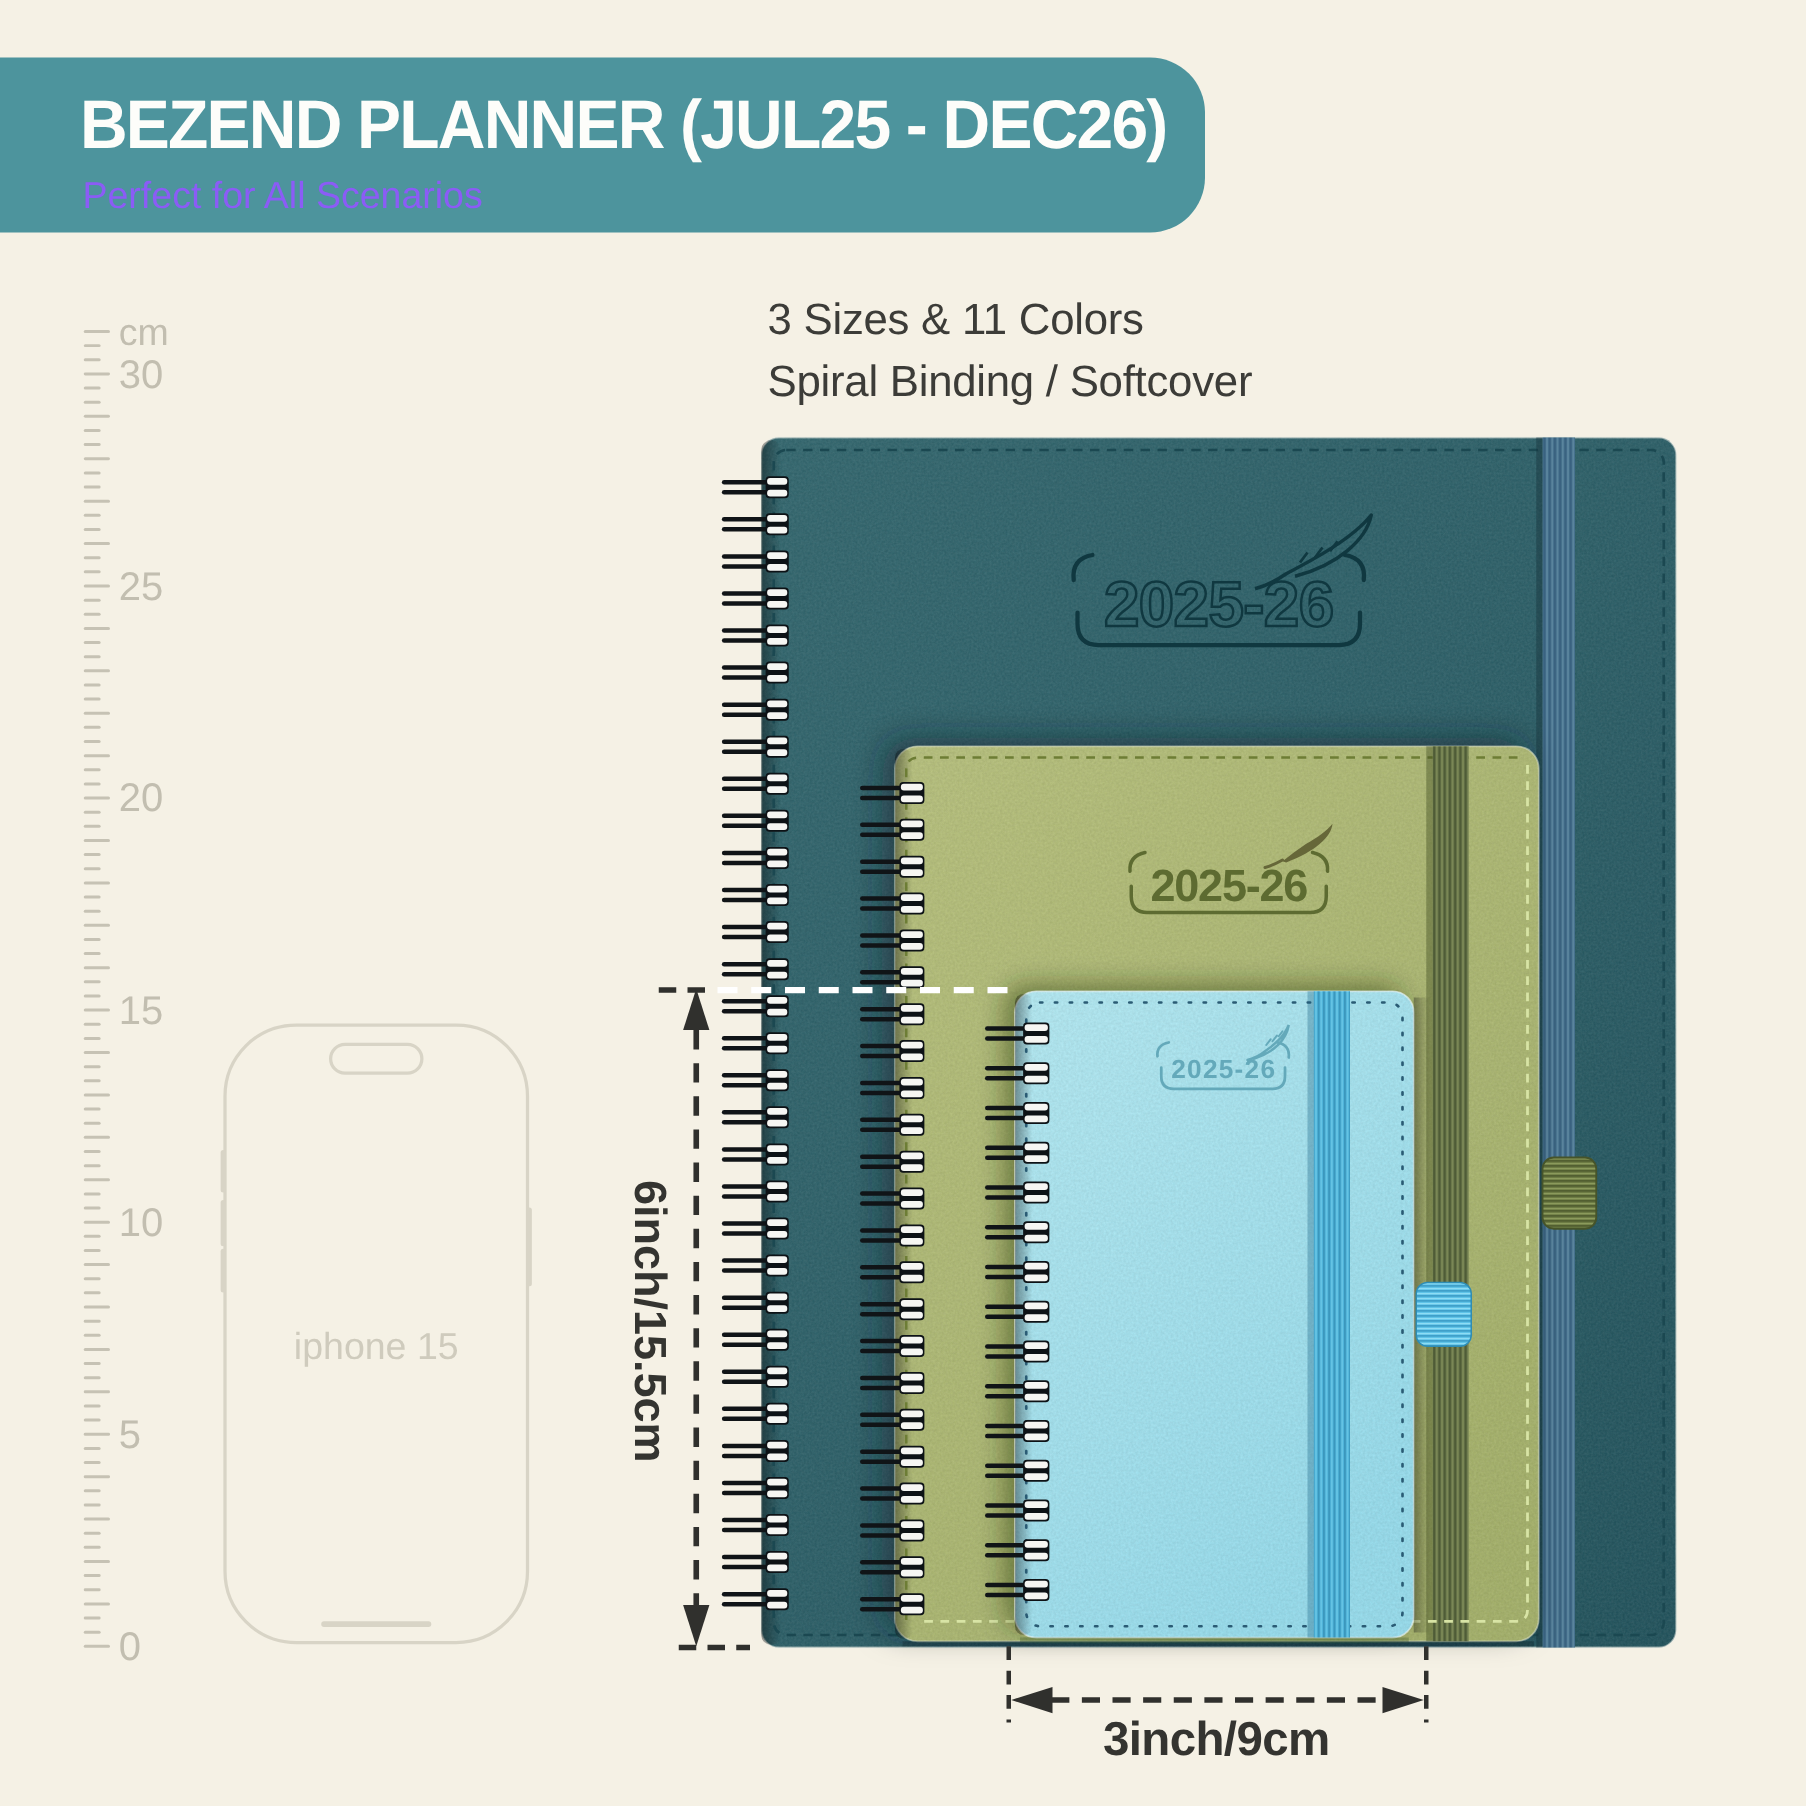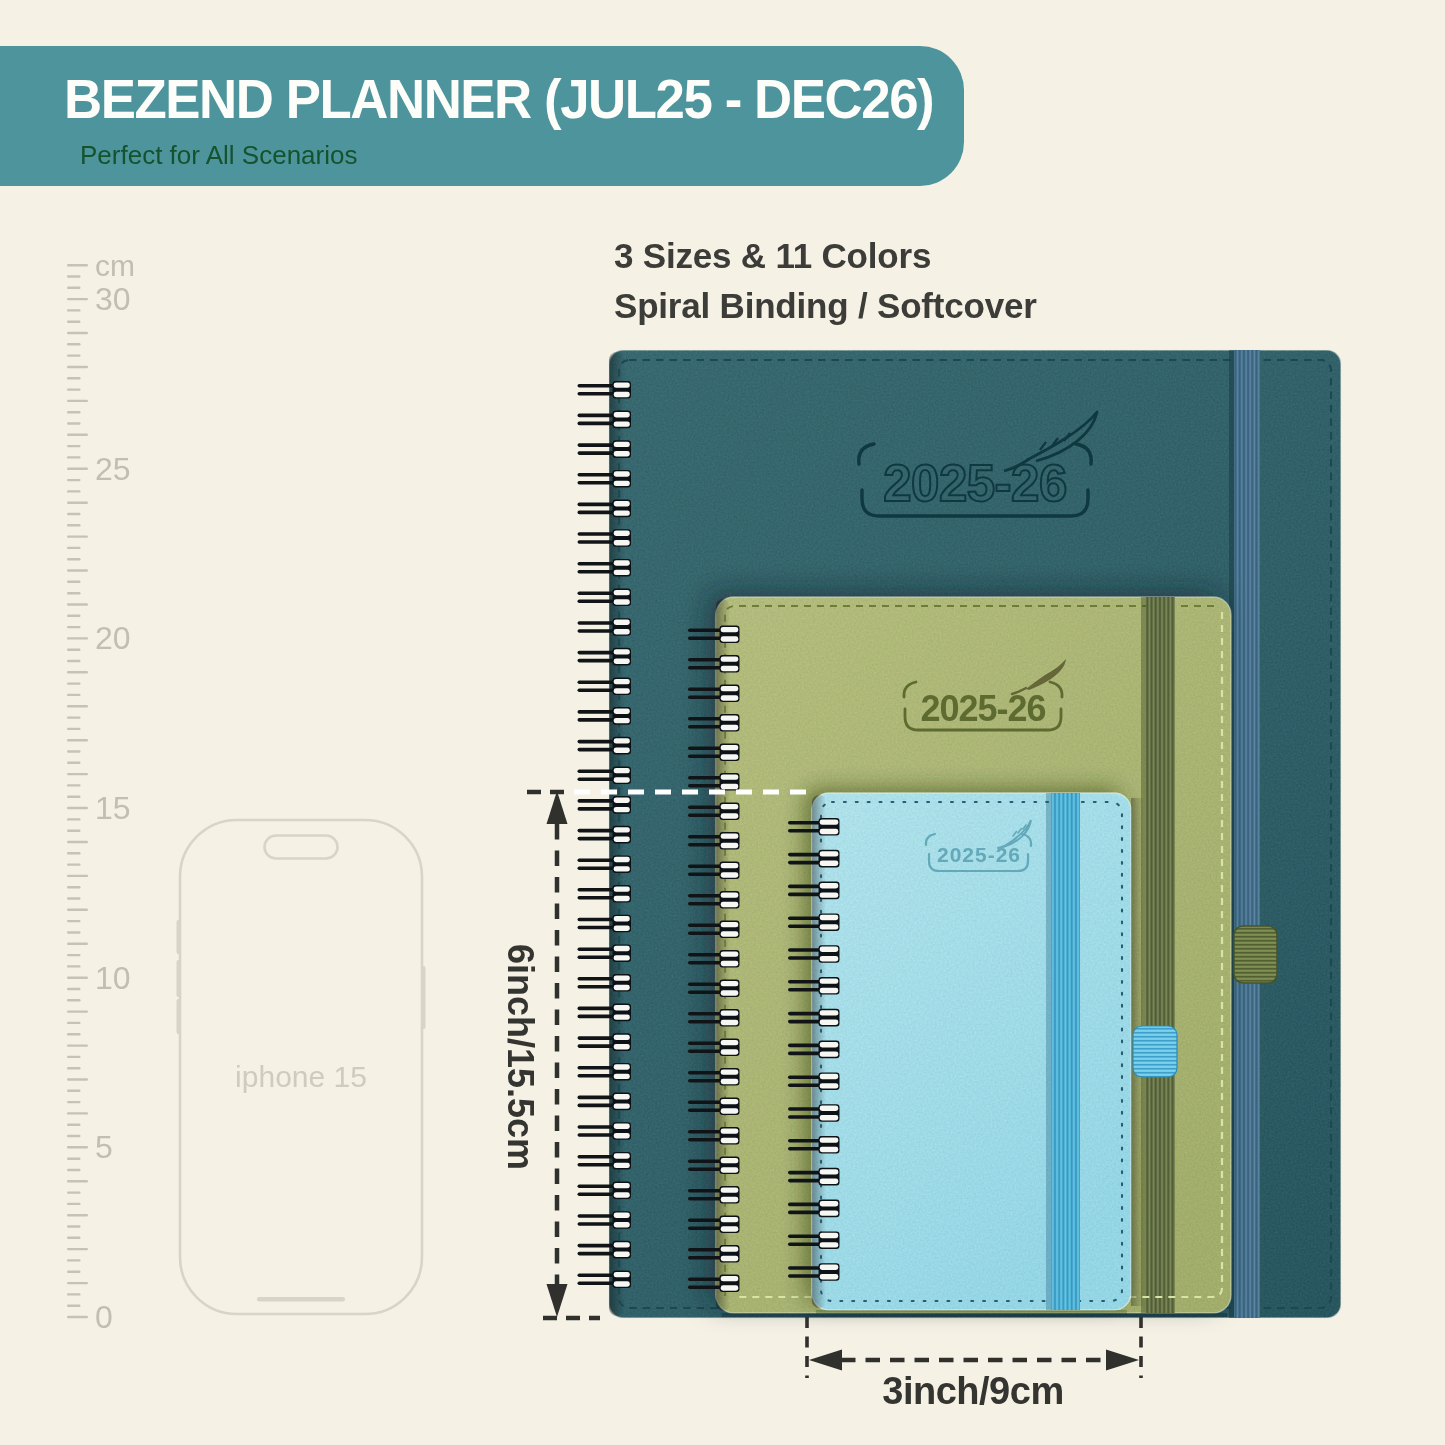--- a/index.html
+++ b/index.html
@@ -6,23 +6,23 @@
 font-family:"Liberation Sans", sans-serif;}
 .abs{position:absolute;}
 </style>
 </head>
 <body>
 
 <div class="abs" style="left:0;top:46px;width:964px;height:140px;background:#4d949d;border-radius:0 44px 44px 0;"></div>
 
 <div class="abs" style="left:64px;top:67px;width:900px;color:#fdfdfa;font-size:55px;font-weight:bold;letter-spacing:-1.5px;transform:scaleX(0.96);transform-origin:left;white-space:nowrap;">BEZEND PLANNER (JUL25 - DEC26)</div>
 
-<div class="abs" style="left:66px;top:140px;color:#14532d;font-size:26px;letter-spacing:0px;margin-left:14px;">Perfect for All Scenarios</div>
-
-<div class="abs" style="left:614px;top:231px;color:#3c3c38;font-size:35px;font-weight:bold;line-height:50px;letter-spacing:-0.2px;">3 Sizes &amp; 11 Colors<br>Spiral Binding / Softcover</div>
+<div class="abs" style="left:66px;top:140px;color:#8b5cf6;font-size:30px;letter-spacing:0px;">Perfect for All Scenarios</div>
+
+<div class="abs" style="left:614px;top:231px;color:#3c3c38;font-size:35px;font-weight:normal;line-height:50px;letter-spacing:-0.2px;">3 Sizes &amp; 11 Colors<br>Spiral Binding / Softcover</div>
 
 <svg class="abs" style="left:0;top:0" width="1445" height="1445" viewBox="0 0 1445 1445">
 <defs>
 <linearGradient id="tealcov" x1="0" y1="0" x2="1" y2="1">
  <stop offset="0" stop-color="#30666e"></stop>
         <stop offset="0.45" stop-color="#2a5f68"></stop>
         <stop offset="1" stop-color="#1e515b"></stop>
 </linearGradient>
 <linearGradient id="greencov" x1="0" y1="0" x2="0.8" y2="1">
  <stop offset="0" stop-color="#b8c27c"></stop>

